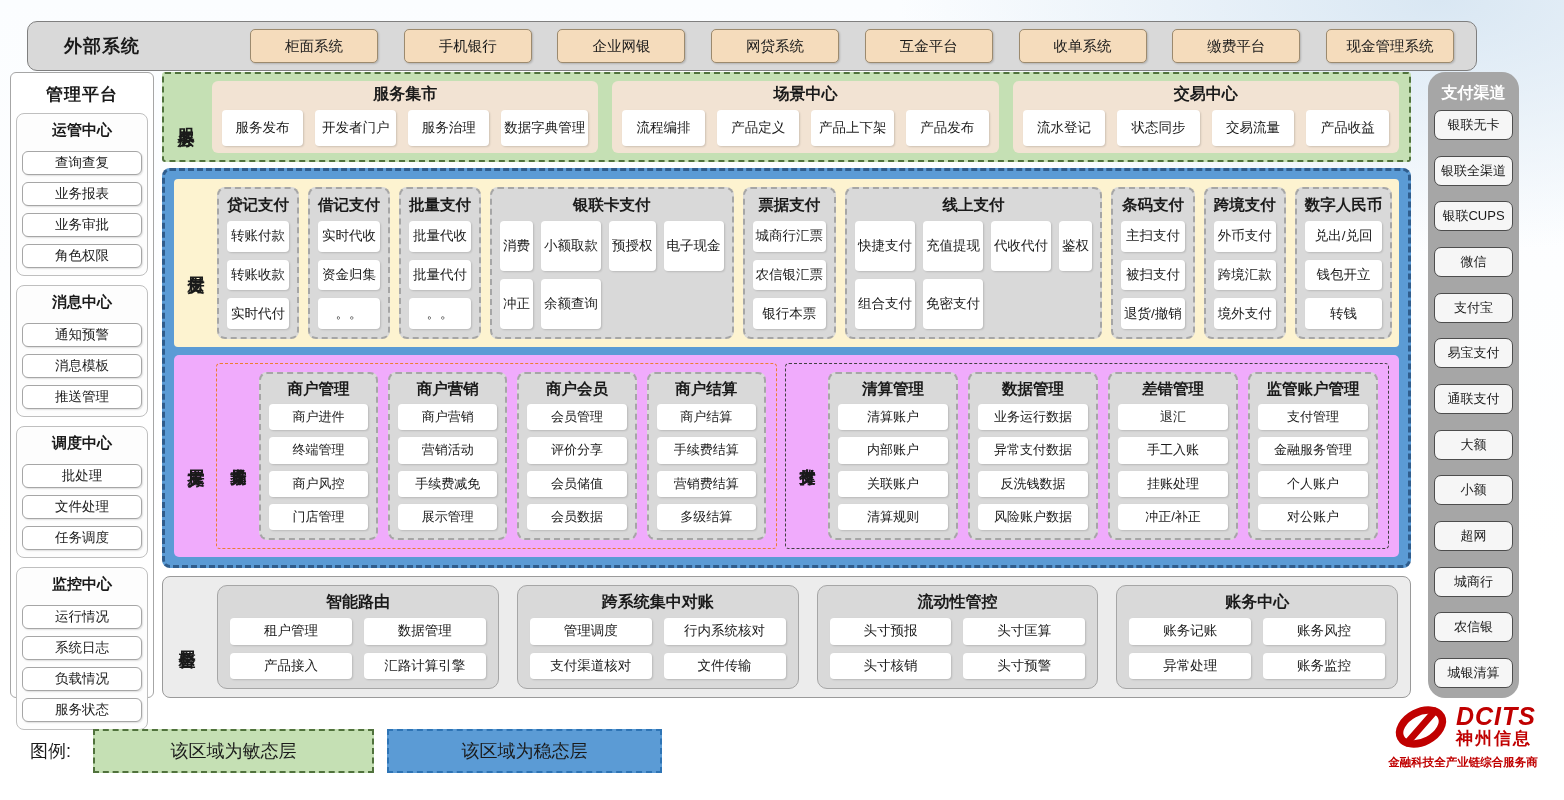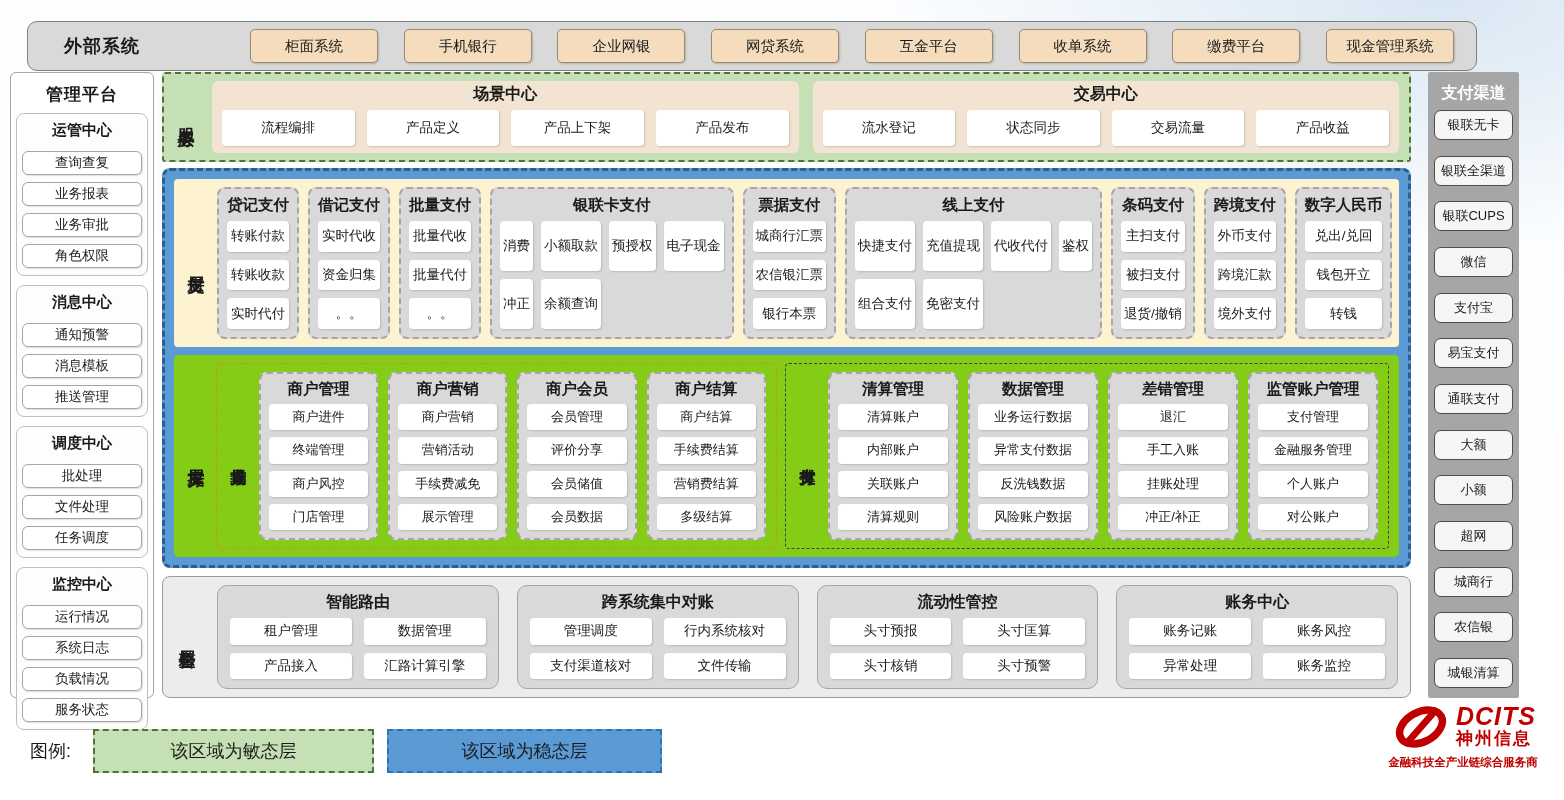--- a/index.html
+++ b/index.html
@@ -84,21 +84,21 @@
     flex:1; background:#d9d9d9; border:2px dashed #a6a6a6; border-radius:8px;
     padding:4px 8px 8px; display:flex; flex-direction:column;
   }
   .pcol.wide { flex:1.85; }
   .pcol-title { font-weight:bold; font-size:15.5px; text-align:center; padding:2px 0 5px; white-space:nowrap; }
   .pcol-items { flex:1; display:grid; grid-auto-rows:1fr; gap:8px; }
   .pcol-items.grid2 { grid-template-columns:1fr 1fr 1fr 1fr; }
 
   
   .support-layer {
-    flex:1; background:#84cc16; border-radius:5px;
+    flex:1; background:#f0abfc; border-radius:5px;
     display:flex; align-items:stretch; padding:8px 10px; gap:8px;
   }
   .support-layer .vlabel { font-size:17px; width:24px; }
   .region { border-radius:4px; display:flex; align-items:stretch; padding:8px 10px; gap:10px; }
   .region.scene { flex:1; border:1.6px dashed #ed7d31; }
   .region.pay   { flex:1.08; border:1.4px dashed #404040; }
   .region .vlabel { font-size:16px; width:22px; }
   .scol {
     flex:1; background:#d9d9d9; border:2px dashed #a6a6a6; border-radius:8px;
     padding:3px 8px 8px; display:flex; flex-direction:column;
@@ -116,21 +116,21 @@
   .igroup {
     flex:1; background:#d9d9d9; border:1.2px solid #a6a6a6; border-radius:10px;
     padding:3px 12px 9px; display:flex; flex-direction:column;
   }
   .igroup-title { font-weight:bold; font-size:16px; text-align:center; padding:3px 0 5px; }
   .igroup-items { flex:1; display:grid; grid-template-columns:1fr 1fr; grid-auto-rows:1fr; gap:8px 12px; }
 
   
   .right-sb {
     position:absolute; left:1428px; top:72px; width:91px; height:626px;
-    background:#a6a6a6; border-radius:2px; padding:6px 6px; display:flex; flex-direction:column;
+    background:#a6a6a6; border-radius:17px; padding:6px 6px; display:flex; flex-direction:column;
   }
   .right-sb-title { color:#fff; font-weight:bold; font-size:16px; text-align:center; padding:5px 0 6px; white-space:nowrap; }
   .chan-items { flex:1; display:flex; flex-direction:column; justify-content:space-between; padding-bottom:4px; }
   .chan-btn {
     background:#f6f6f6; border:1.1px solid #4d4d4d; border-radius:7px; height:30px;
     display:flex; align-items:center; justify-content:center; font-size:13px; white-space:nowrap;
   }
 
   
   .legend { position:absolute; left:30px; top:729px; display:flex; align-items:center; }
@@ -202,20 +202,29 @@
           <div class="mgmt-item">负载情况</div>
           <div class="mgmt-item">服务状态</div>
         </div>
     </div>
   </div>
 
   <div class="center">
 
     <div class="service-layer">
       <div class="vlabel">服务层</div>
+      <div class="svc-group">
+        <div class="svc-group-title">服务集市</div>
+        <div class="svc-items">
+            <div class="chip">服务发布</div>
+            <div class="chip">开发者门户</div>
+            <div class="chip">服务治理</div>
+            <div class="chip">数据字典管理</div>
+          </div>
+      </div>
       <div class="svc-group">
         <div class="svc-group-title">场景中心</div>
         <div class="svc-items">
             <div class="chip">流程编排</div>
             <div class="chip">产品定义</div>
             <div class="chip">产品上下架</div>
             <div class="chip">产品发布</div>
           </div>
       </div>
       <div class="svc-group">

